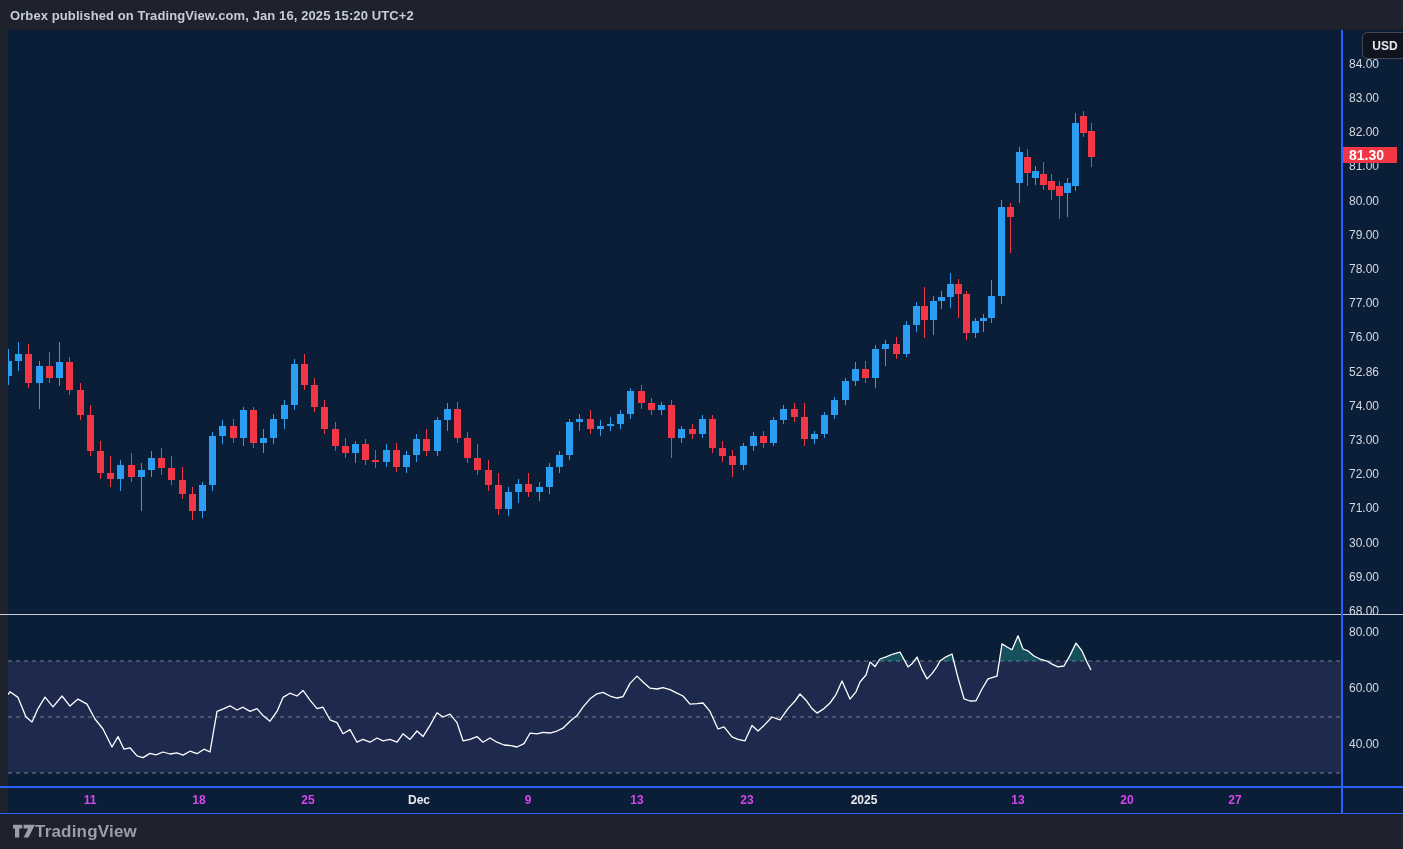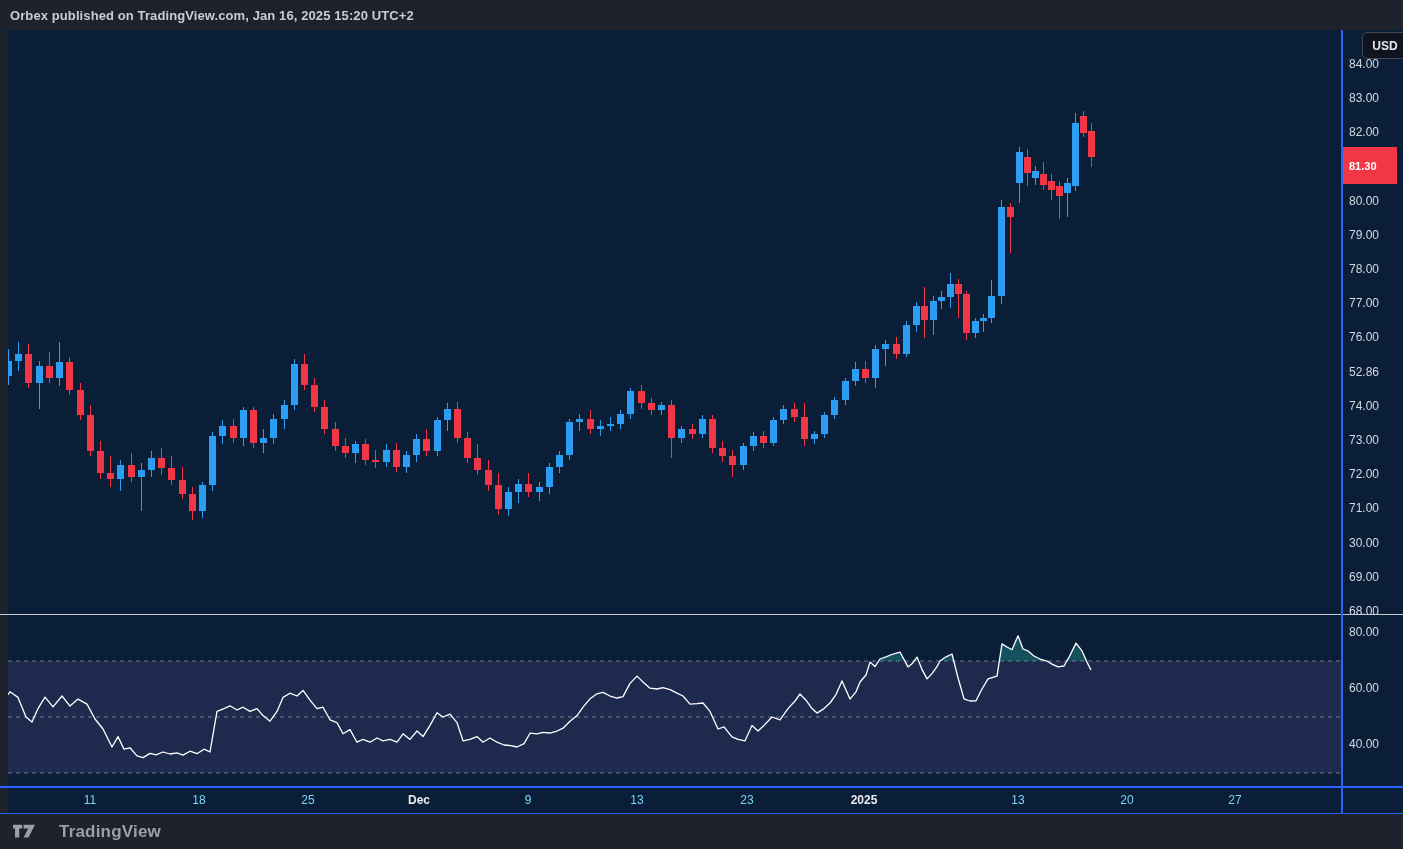--- a/index.html
+++ b/index.html
@@ -12,29 +12,29 @@
   #left-gutter{left:0;top:30px;width:8px;height:785px;background:#1e222d;z-index:5;}
   #pane-divider{left:0;top:614px;width:1403px;height:1px;background:#c9ccd4;z-index:6;}
   #rsi-pane{left:0;top:615px;width:1342px;height:171px;background:#0b1e38;}
   #timeaxis-topline{left:0;top:786px;width:1403px;height:2px;background:#2962ff;z-index:7;}
   #time-axis{left:0;top:788px;width:1403px;height:25px;background:#0b1e38;}
   #timeaxis-bottomline{left:0;top:813px;width:1403px;height:1px;background:#2962ff;z-index:7;}
   #bottombar{left:0;top:815px;width:1403px;height:34px;background:#1e222d;display:flex;align-items:center;}
   #price-axis{left:1342px;top:30px;width:61px;height:756px;background:#0b1e38;}
   #axis-border{left:1341px;top:30px;width:2px;height:784px;background:#2962ff;z-index:8;}
   .tick{position:absolute;left:7px;font-size:12px;color:#d6d9e0;white-space:nowrap;}
-  .time-tick{position:absolute;top:5px;transform:translateX(-50%);font-size:12px;color:#7dd3fc;}
+  .time-tick{position:absolute;top:5px;transform:translateX(-50%);font-size:12px;color:#d946ef;font-weight:bold;}
   .time-tick.bold{font-weight:700;color:#e8eaef;}
   #usd-button{position:absolute;left:20px;top:2px;width:44px;height:25px;background:#10141f;
     border:1px solid #434755;border-radius:5px;color:#e8e9ed;font-size:12px;font-weight:700;
     display:flex;align-items:center;justify-content:center;z-index:9;}
-  #last-price-badge{position:absolute;left:1px;top:117px;width:54px;height:37px;background:#f23645;
-    color:#ffffff;font-size:11px;font-weight:700;display:flex;align-items:center;z-index:9;
+  #last-price-badge{position:absolute;left:1px;top:117px;width:54px;height:16px;background:#f23645;
+    color:#ffffff;font-size:14px;font-weight:700;display:flex;align-items:center;z-index:9;
     padding-left:6px;box-sizing:border-box;}
-  #tv-logo{margin-left:13px;display:flex;align-items:center;gap:24px;}
+  #tv-logo{margin-left:13px;display:flex;align-items:center;gap:0;}
   #tv-logo-text{font-size:17px;font-weight:700;color:#9b9fa9;letter-spacing:.2px;}
   svg{display:block;}
 </style>
 </head>
 <body>
 
 <div id="stage">
 
   <div id="topbar" class="abs">
     <span id="watermark">Orbex published on TradingView.com, Jan 16, 2025 15:20 UTC+2</span>

